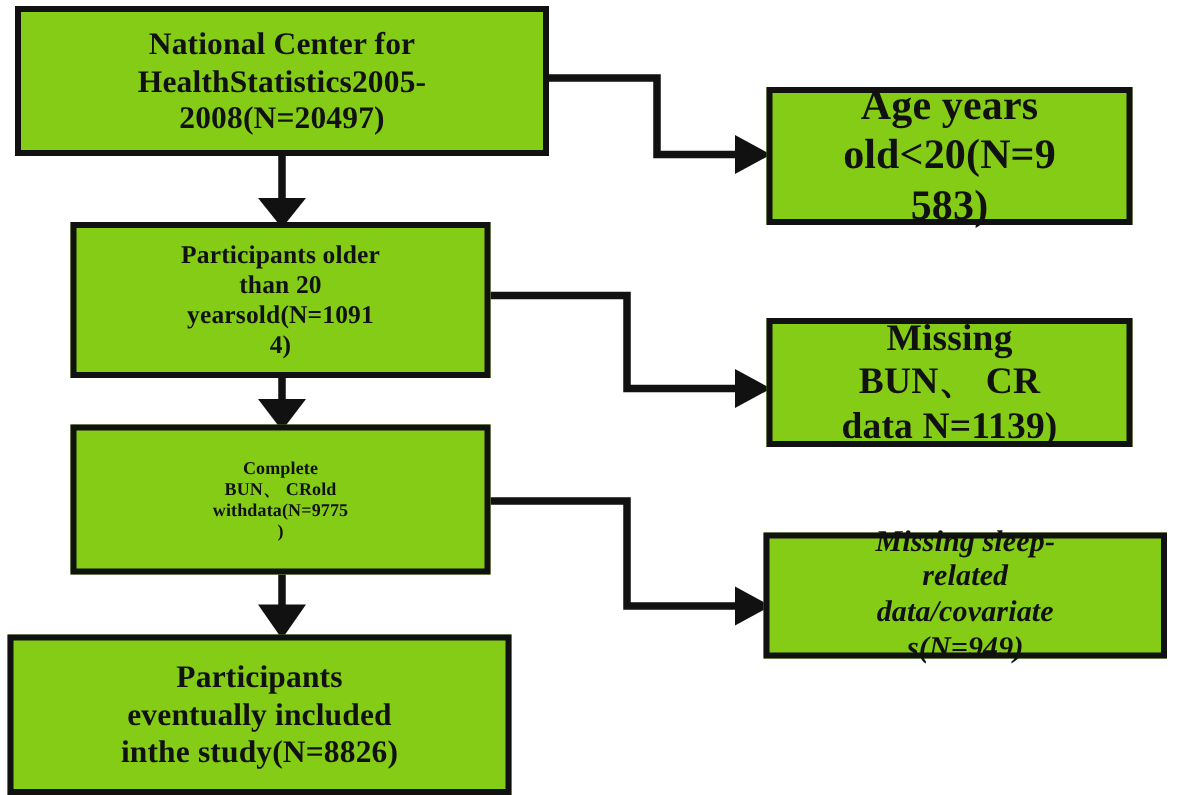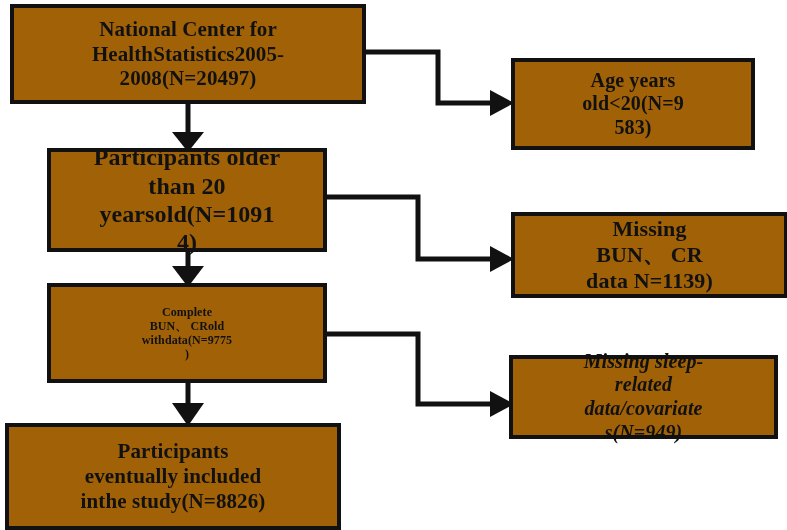--- a/index.html
+++ b/index.html
@@ -15,46 +15,46 @@
   }
   #flowchart {
     position: relative;
     width: 787px;
     height: 530px;
     background: #ffffff;
   }
   .node {
     position: absolute;
     box-sizing: border-box;
-    background: #a16207;
+    background: #84cc16;
     border: 4px solid #111111;
     display: flex;
     align-items: center;
     justify-content: center;
     text-align: center;
     font-weight: bold;
     color: #111111;
     line-height: 1.18;
     letter-spacing: 0.1px;
   }
   .node .label {
     display: block;
     width: 100%;
     padding: 0 4px;
     box-sizing: border-box;
     white-space: pre-line;
   }
   
   #node-source      { left: 10px;  top: 4px;   width: 356px; height: 100px; font-size: 21px; }
-  #node-older20     { left: 47px;  top: 148px; width: 280px; height: 104px; font-size: 24px; }
+  #node-older20     { left: 47px;  top: 148px; width: 280px; height: 104px; font-size: 17px; }
   #node-completebun { left: 47px;  top: 283px; width: 280px; height: 100px; font-size: 12px; }
   #node-final       { left: 5px;   top: 423px; width: 336px; height: 107px; font-size: 21px; }
   
-  #node-excl-age    { left: 511px; top: 58px;  width: 244px; height: 92px;  font-size: 20px; }
-  #node-excl-bun    { left: 511px; top: 212px; width: 277px; height: 86px;  font-size: 22px; }
+  #node-excl-age    { left: 511px; top: 58px;  width: 244px; height: 92px;  font-size: 28px; }
+  #node-excl-bun    { left: 511px; top: 212px; width: 244px; height: 86px;  font-size: 25px; }
   #node-excl-sleep  { left: 509px; top: 355px; width: 269px; height: 84px; font-size: 20px; font-style: italic; }
 
   
   #links {
     position: absolute;
     left: 0;
     top: 0;
     width: 787px;
     height: 530px;
     pointer-events: none;

